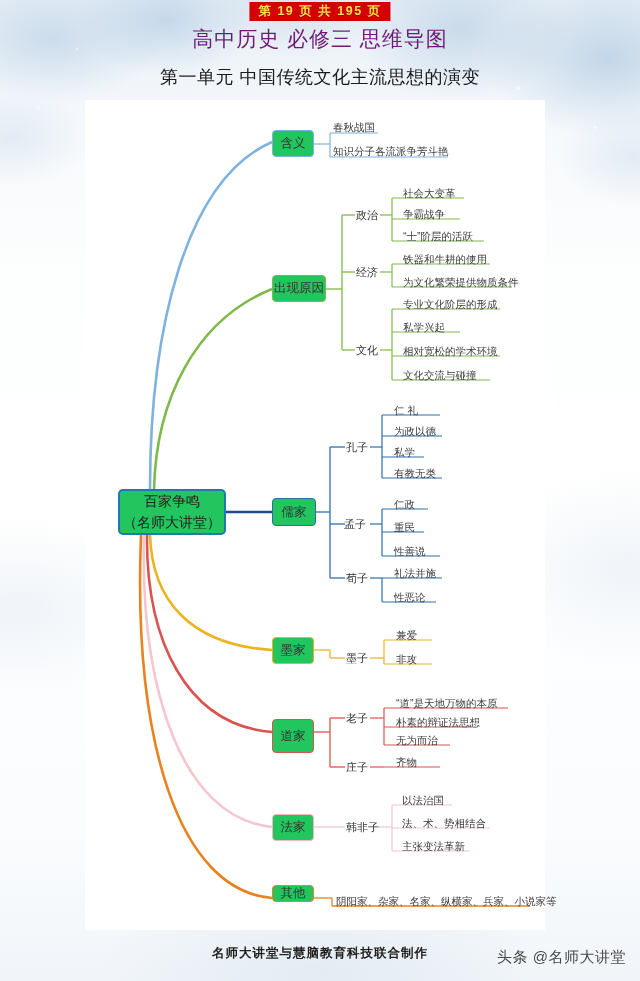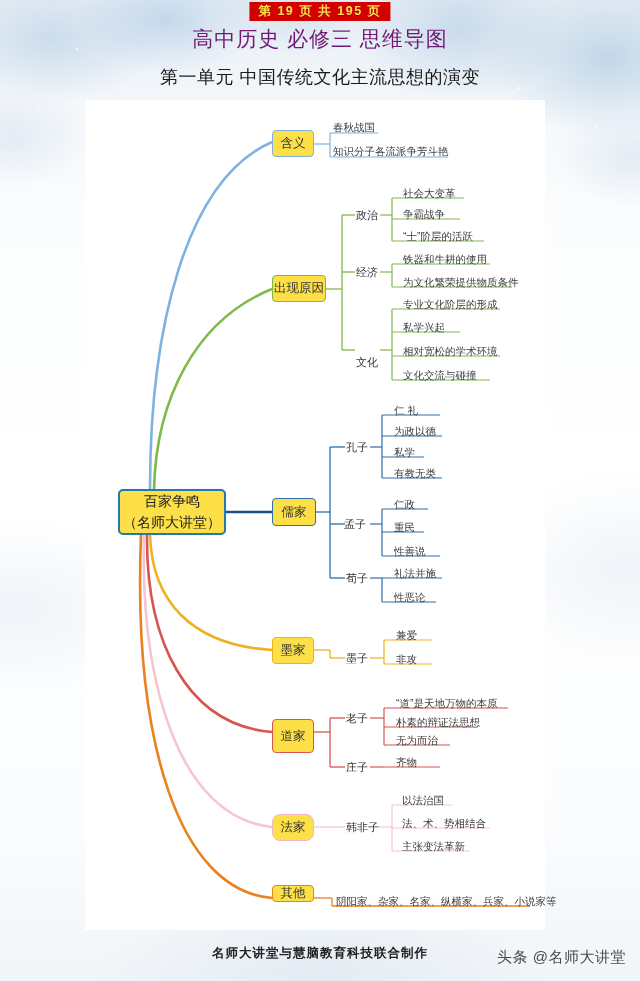--- a/index.html
+++ b/index.html
@@ -39,21 +39,21 @@
     white-space:nowrap;text-shadow:0 1px 0 rgba(0,0,0,.25);}
   #title1{position:absolute;left:0;right:0;top:25px;text-align:center;
     font-size:21px;color:#701a75;letter-spacing:1px;z-index:5;font-weight:500;}
   #title2{position:absolute;left:0;right:0;top:65px;text-align:center;
     font-size:18px;color:#1a1a1a;letter-spacing:.5px;z-index:5;font-weight:500;}
   
   #panel{position:absolute;left:85px;top:100px;width:460px;height:830px;
     background:#fff;z-index:2;box-shadow:0 0 0 0 rgba(0,0,0,0);}
   #map{position:absolute;left:0;top:0;width:640px;height:981px;z-index:3;}
   
-  .node{position:absolute;z-index:4;box-sizing:border-box;background:#fde047;
+  .node{position:absolute;z-index:4;box-sizing:border-box;background:#22c55e;
     display:flex;align-items:center;justify-content:center;
     font-size:12.5px;color:#333;white-space:nowrap;border-radius:3px;}
   .node.root{font-size:14px;color:#222;line-height:1.5;flex-direction:column;
     border:2px solid #2277b5;border-radius:5px;}
   .node.l1{border:1px solid;border-radius:4px;padding:0 8px;}
   .leaf{position:absolute;z-index:4;font-size:10.5px;color:#3b3b3b;
     white-space:nowrap;line-height:1.1;}
   .mid{position:absolute;z-index:4;font-size:11px;color:#333;white-space:nowrap;}
   
   #footer{position:absolute;left:0;right:0;top:945px;text-align:center;
@@ -181,33 +181,33 @@
 </div>
 <div class="node l1" style="left:272px;top:498px;width:44px;height:28px;border-color:#2e6fa8;">
   <span>儒家</span>
 </div>
 <div class="node l1" style="left:272px;top:637px;width:42px;height:27px;border-color:#edb21f;">
   <span>墨家</span>
 </div>
 <div class="node l1" style="left:272px;top:719px;width:42px;height:34px;border-color:#d9534f;">
   <span>道家</span>
 </div>
-<div class="node l1" style="left:272px;top:814px;width:42px;height:27px;border-color:#f0b8c2;border-radius:8px;">
+<div class="node l1" style="left:272px;top:814px;width:42px;height:27px;border-color:#f0b8c2;">
   <span>法家</span>
 </div>
 <div class="node l1" style="left:272px;top:885px;width:42px;height:17px;border-color:#e8821e;">
   <span>其他</span>
 </div>
 
 <div class="leaf" style="left:333px;top:122px;">春秋战国</div>
 <div class="leaf" style="left:333px;top:146px;">知识分子各流派争芳斗艳</div>
 
 <div class="mid" style="left:356px;top:208px;">政治</div>
 <div class="mid" style="left:356px;top:265px;">经济</div>
-<div class="mid" style="left:356px;top:343px;margin-top:12px;">文化</div>
+<div class="mid" style="left:356px;top:343px;">文化</div>
 
 <div class="leaf" style="left:403px;top:188px;">社会大变革</div>
 <div class="leaf" style="left:403px;top:209px;">争霸战争</div>
 <div class="leaf" style="left:403px;top:231px;">“士”阶层的活跃</div>
 <div class="leaf" style="left:403px;top:254px;">铁器和牛耕的使用</div>
 <div class="leaf" style="left:403px;top:277px;">为文化繁荣提供物质条件</div>
 <div class="leaf" style="left:403px;top:299px;">专业文化阶层的形成</div>
 <div class="leaf" style="left:403px;top:322px;">私学兴起</div>
 <div class="leaf" style="left:403px;top:346px;">相对宽松的学术环境</div>
 <div class="leaf" style="left:403px;top:370px;">文化交流与碰撞</div>

